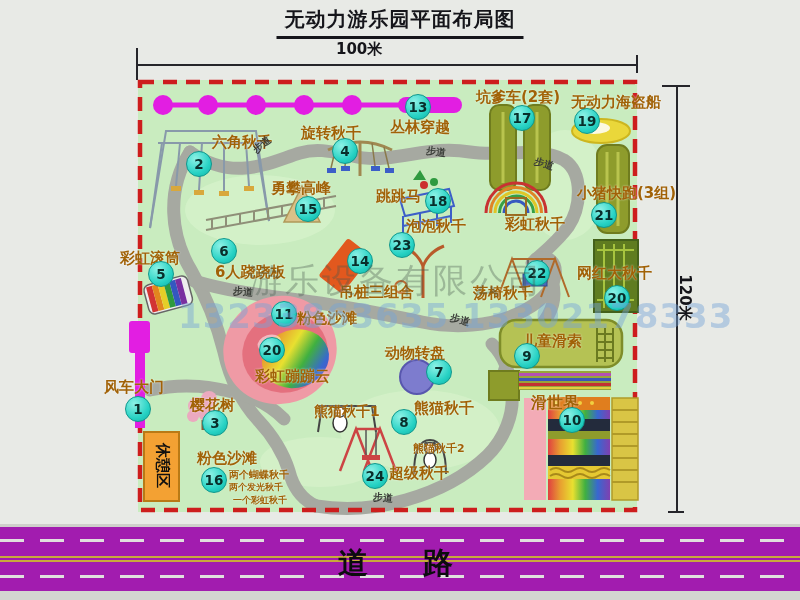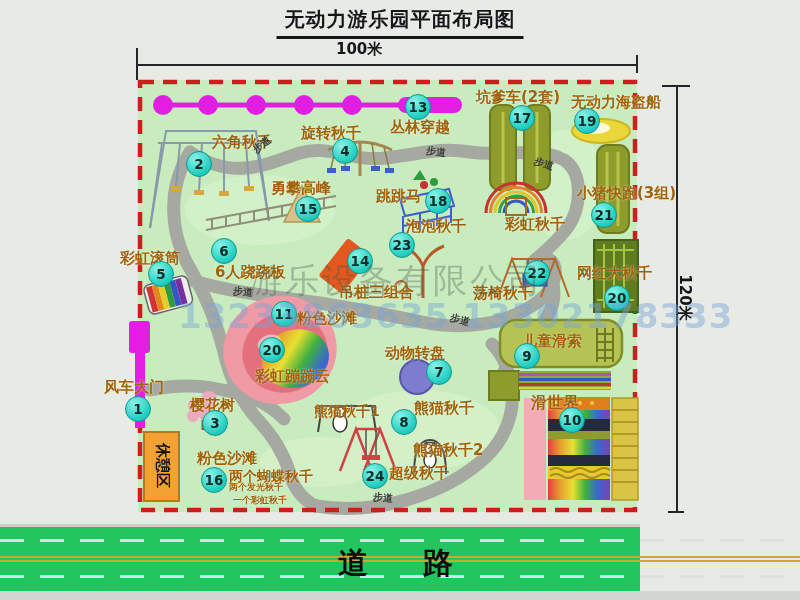--- a/index.html
+++ b/index.html
@@ -26,21 +26,21 @@
            white-space:nowrap;}
   #rest-box{left:143px;top:431px;width:37px;height:71px;background:#f3a133;
             border:2px solid #b97a15;box-sizing:border-box;z-index:15;}
   #rest-label{left:124px;top:456px;width:76px;text-align:center;transform:rotate(90deg);
               font-size:15px;font-weight:bold;color:#101010;z-index:16;}
   .gate-part{background:#e21ee2;z-index:14;}
   #wm1{left:248px;top:258px;font-size:34px;font-weight:normal;color:rgba(72,88,78,0.35);
        letter-spacing:3px;z-index:40;white-space:nowrap;}
   #wm2{left:178px;top:296px;font-size:34px;font-weight:bold;color:rgba(118,164,214,0.45);
        letter-spacing:1px;z-index:40;white-space:nowrap;}
-  #road{left:0;top:524px;width:640px;height:64px;background:#22c55e;
+  #road{left:0;top:524px;width:800px;height:64px;background:#a21caf;
         border-top:3px solid #cfcfcb;box-sizing:content-box;z-index:30;}
   .lane-dash{position:absolute;left:0;width:800px;height:3px;
              background:repeating-linear-gradient(90deg,#e0e0de 0 24px,transparent 24px 40px);}
   .lane-yellow{position:absolute;left:0;width:800px;height:2px;background:#c9a93c;}
   #road-label{position:absolute;left:338px;top:16px;font-size:30px;font-weight:bold;
               color:#0c0c0e;letter-spacing:55px;white-space:nowrap;}
   #below-road{left:0;top:591px;width:800px;height:9px;background:#d3d5d1;z-index:30;}
 </style>
 </head>
 <body>
@@ -323,22 +323,22 @@
     <div class="map-label" style="left: 577px; top: 184px;">小猪快跑(3组)</div>
     <div class="badge" style="left: 591px; top: 202px;">21</div>
     <div class="map-label" style="left: 473px; top: 284px;">荡椅秋千</div>
     <div class="badge" style="left: 524px; top: 260px;">22</div>
     <div class="map-label" style="left: 406px; top: 217px;">泡泡秋千</div>
     <div class="badge" style="left: 389px; top: 232px;">23</div>
     <div class="map-label" style="left: 389px; top: 464px;">超级秋千</div>
     <div class="badge" style="left: 362px; top: 463px;">24</div>
     <div class="map-label" style="left: 505px; top: 215px; font-size: 15px;">彩虹秋千</div>
     <div class="map-label" style="left: 314px; top: 403px; font-size: 14px;">熊猫秋千1</div>
-    <div class="map-label" style="left: 413px; top: 441px; font-size: 15px;">熊猫秋千2</div>
-    <div class="map-label" style="left: 229px; top: 468px; font-size: 14px;">两个蝴蝶秋千</div>
+    <div class="map-label" style="left: 413px; top: 441px; font-size: 11px;">熊猫秋千2</div>
+    <div class="map-label" style="left: 229px; top: 468px; font-size: 10px;">两个蝴蝶秋千</div>
     <div class="map-label" style="left: 229px; top: 481px; font-size: 9px;">两个发光秋千</div>
     <div class="map-label" style="left: 233px; top: 494px; font-size: 9px;">一个彩虹秋千</div>
     <div class="walkway" style="left: 252px; top: 138px; transform: rotate(-38deg);">步道</div>
     <div class="walkway" style="left: 426px; top: 145px; transform: rotate(8deg);">步道</div>
     <div class="walkway" style="left: 534px; top: 157px; transform: rotate(18deg);">步道</div>
     <div class="walkway" style="left: 233px; top: 285px; transform: rotate(5deg);">步道</div>
     <div class="walkway" style="left: 450px; top: 313px; transform: rotate(15deg);">步道</div>
     <div class="walkway" style="left: 373px; top: 491px; transform: rotate(5deg);">步道</div>
   </div>
 

